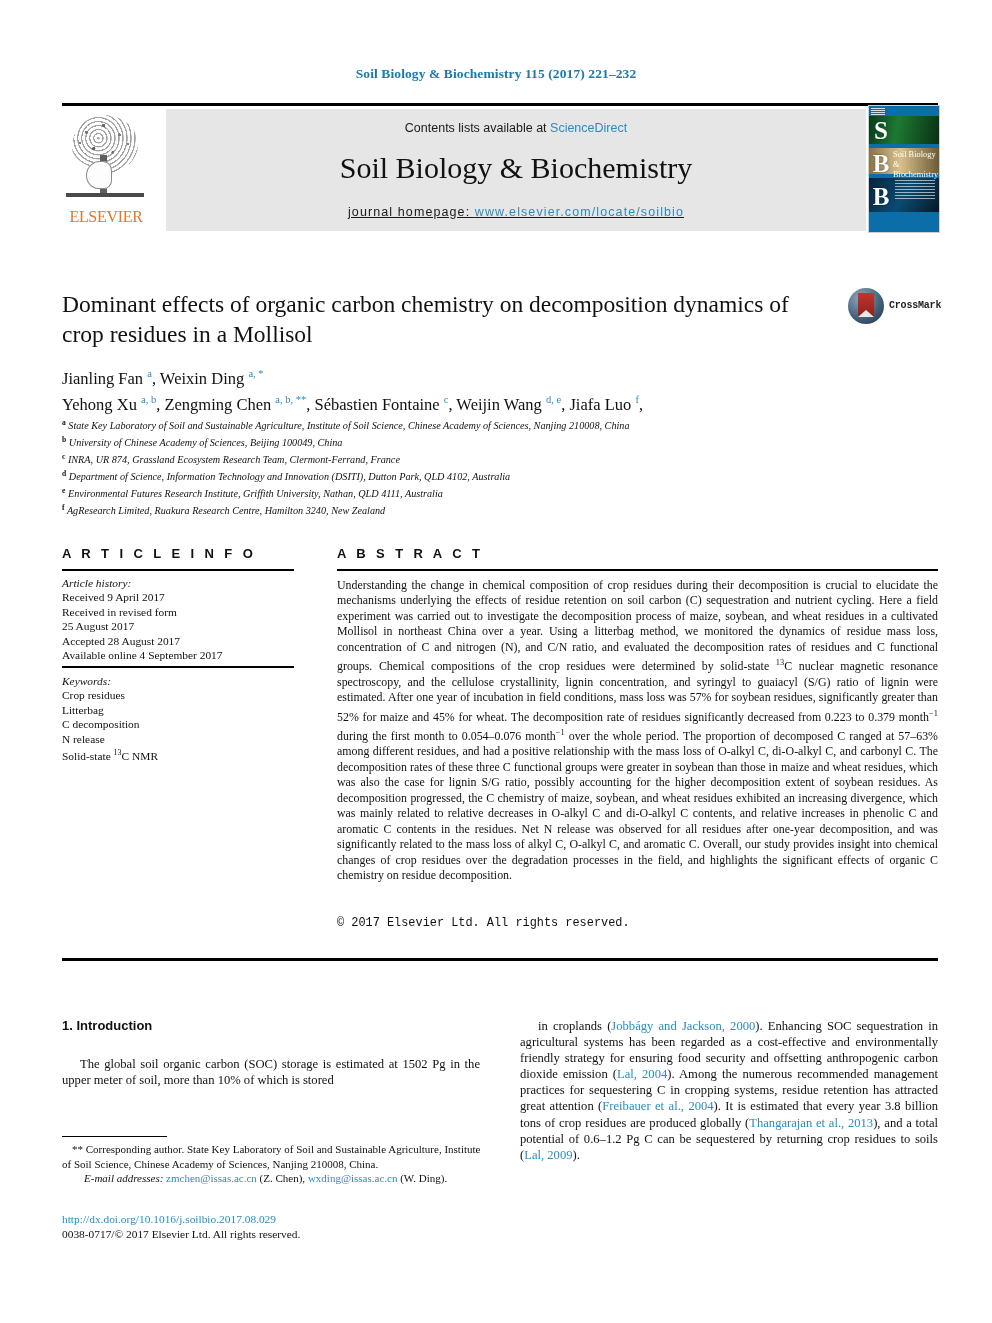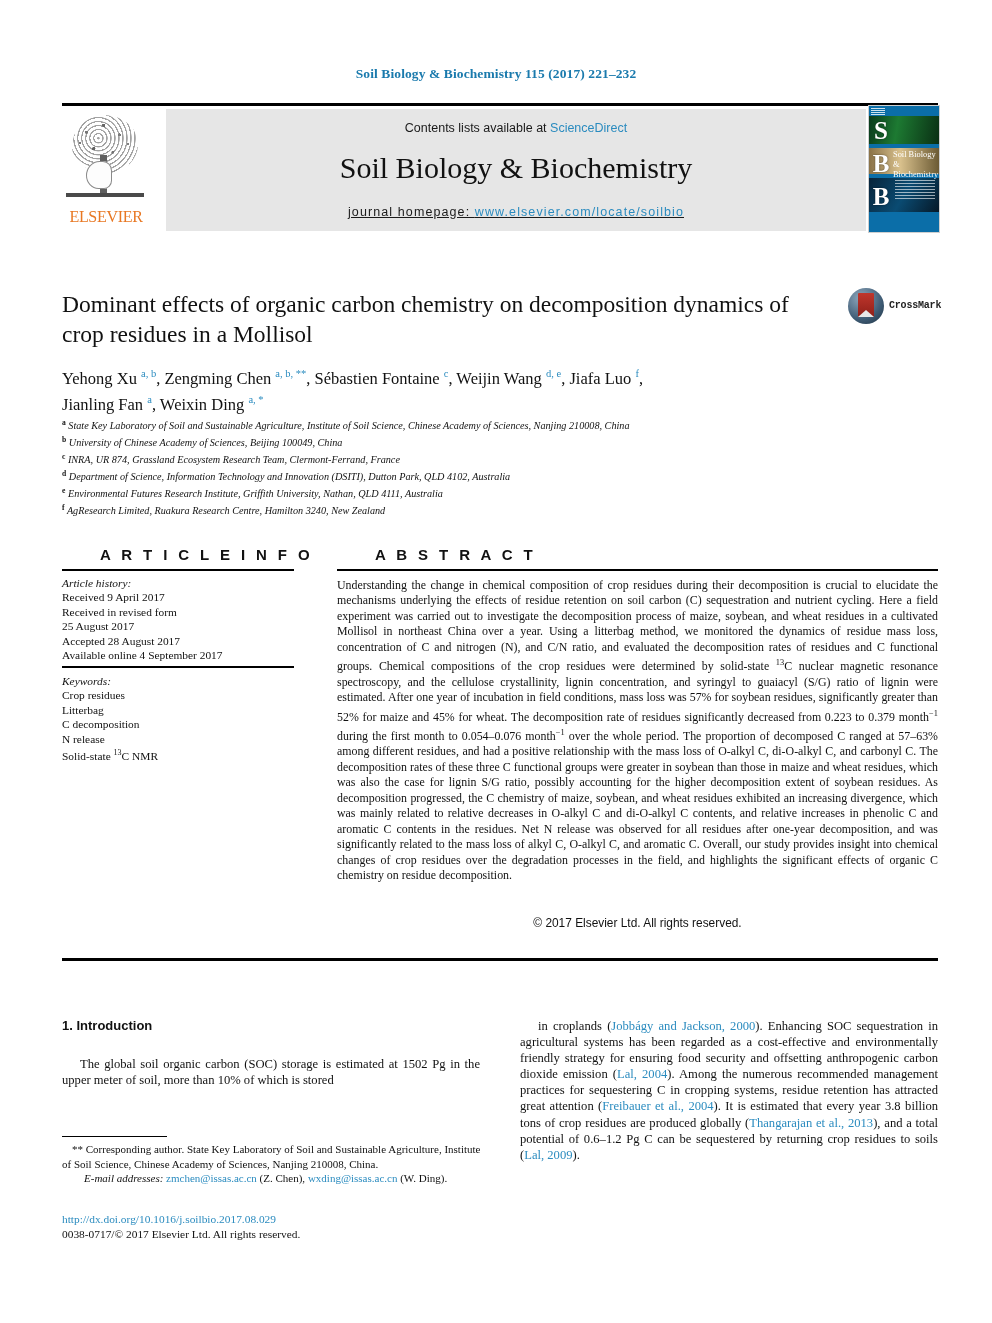--- a/index.html
+++ b/index.html
@@ -311,24 +311,23 @@
     font-size: 7.6px;
     vertical-align: super;
     font-weight: bold;
   }
 
   
   .sect-head {
     position: absolute;
     font-family: "Liberation Sans", sans-serif;
     font-weight: bold;
-    font-size: 15px;
+    font-size: 13px;
     letter-spacing: 3.4px;
     color: #111;
-    margin-left: 38px;
   }
   #info-head { top: 546px; left: 62px; }
   #abs-head  { top: 546px; left: 337px; }
 
   .rule-thin {
     position: absolute;
     background: #000;
     height: 1.6px;
   }
   #info-rule { top: 569px; left: 62px; width: 232px; }
@@ -363,22 +362,22 @@
     line-height: 15.45px;
     text-align: justify;
     color: #111;
   }
   .abstract sup { font-size: 8.4px; vertical-align: super; }
   .copyright {
     position: absolute;
     top: 916px;
     left: 337px;
     width: 601px;
-    text-align: center;
-    font-family: Liberation Sans, sans-serif;
+    text-align: left;
+    font-family: Liberation Mono, monospace;
     font-size: 11.9px;
     color: #111;
   }
 
   
   #body-rule {
     position: absolute;
     top: 958px;
     left: 62px;
     width: 876px;
@@ -489,22 +488,22 @@
 
   <div class="crossmark">
     <div class="cm-circle">
       <div class="cm-book"></div>
       <div class="cm-notch"></div>
     </div>
     <div class="cm-text">CrossMark</div>
   </div>
 
   <div class="authors">
+    <div>Jianling Fan <sup>a</sup>, Weixin Ding <sup>a, *</sup></div>
     <div>Yehong Xu <sup>a, b</sup>, Zengming Chen <sup>a, b, **</sup>, Sébastien Fontaine <sup>c</sup>, Weijin Wang <sup>d, e</sup>, Jiafa Luo <sup>f</sup>,</div>
-    <div>Jianling Fan <sup>a</sup>, Weixin Ding <sup>a, *</sup></div>
   </div>
 
   <div class="affils">
       <div><span class="mark">a</span><span> State Key Laboratory of Soil and Sustainable Agriculture, Institute of Soil Science, Chinese Academy of Sciences, Nanjing 210008, China</span></div>
       <div><span class="mark">b</span><span> University of Chinese Academy of Sciences, Beijing 100049, China</span></div>
       <div><span class="mark">c</span><span> INRA, UR 874, Grassland Ecosystem Research Team, Clermont-Ferrand, France</span></div>
       <div><span class="mark">d</span><span> Department of Science, Information Technology and Innovation (DSITI), Dutton Park, QLD 4102, Australia</span></div>
       <div><span class="mark">e</span><span> Environmental Futures Research Institute, Griffith University, Nathan, QLD 4111, Australia</span></div>
       <div><span class="mark">f</span><span> AgResearch Limited, Ruakura Research Centre, Hamilton 3240, New Zealand</span></div>
     </div>

